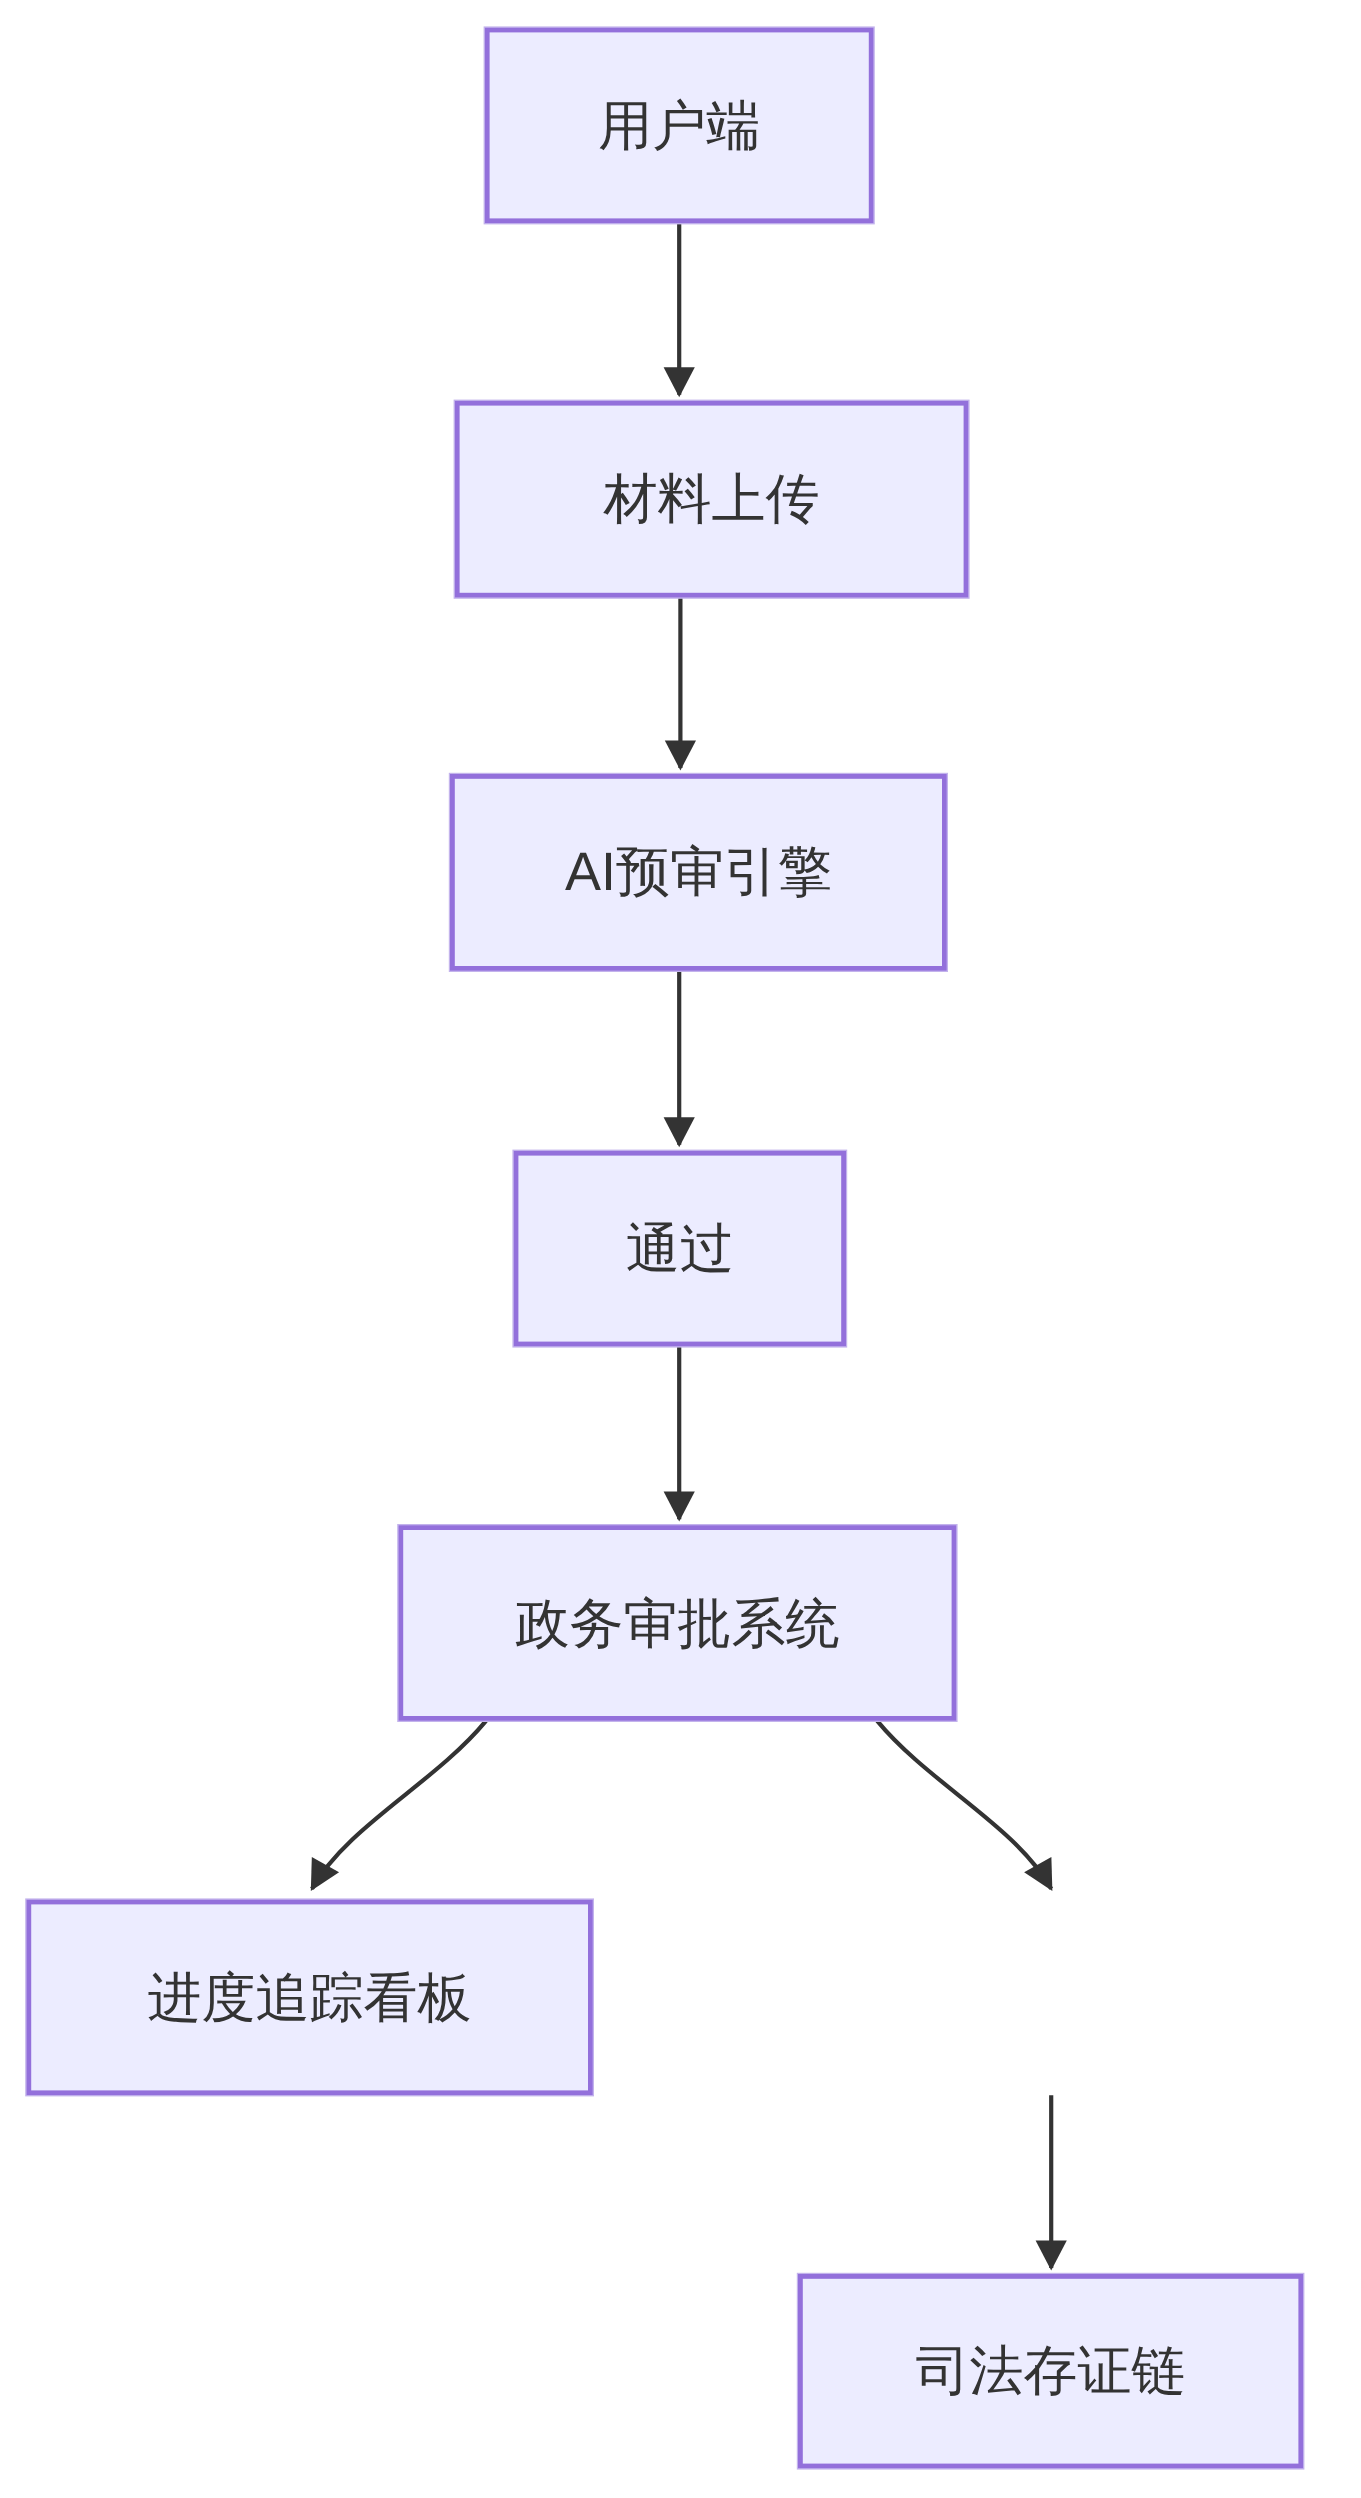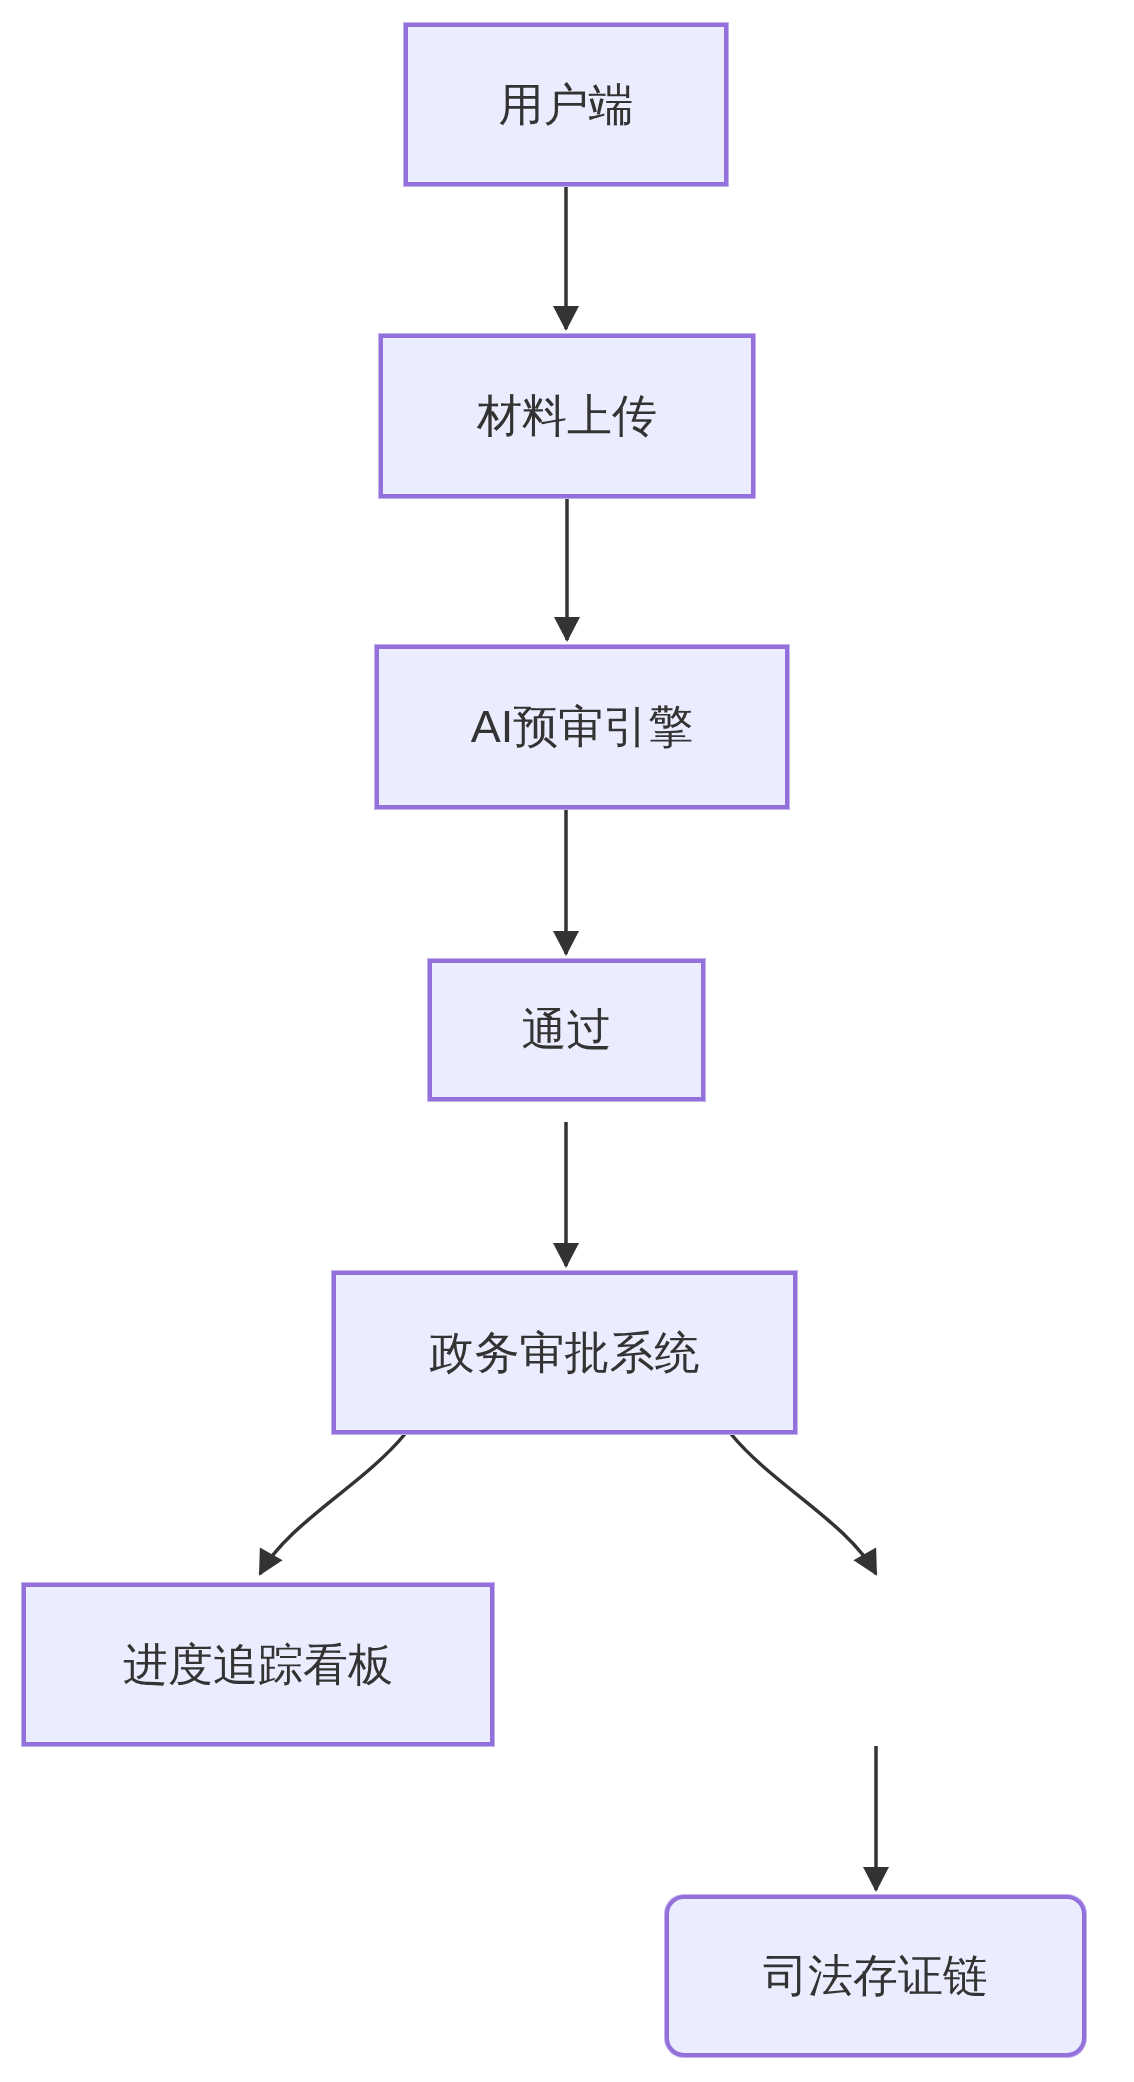--- a/index.html
+++ b/index.html
@@ -37,27 +37,27 @@
     box-shadow: 0 0 0 1px #c3b3ec;
     color: var(--text, #333333);
     font-size: 45px;
     line-height: 1.2;
     text-align: center;
     white-space: nowrap;
   }
 
   
   #node-user            { left: 404px; top:   23px; width: 324px; height: 163px; }
-  #node-upload          { left: 379px; top:  334px; width: 376px; height: 164px; }
+  #node-upload          { left: 379px; top:  334px; width: 428px; height: 164px; }
   #node-ai-engine       { left: 359px; top:  645px; width: 414px; height: 164px; margin-left: 16px; }
-  #node-pass            { left: 428px; top:  959px; width: 277px; height: 142px; }
+  #node-pass            { left: 428px; top:  959px; width: 277px; height: 163px; }
   #node-gov-system      { left: 332px; top: 1271px; width: 465px; height: 163px; }
   #node-progress-board  { left:  22px; top: 1583px; width: 472px; height: 163px; }
   #node-esign-call      { left: 641px; top: 1583px; width: 471px; height: 163px; }
-  #node-judicial-chain  { left: 665px; top: 1895px; width: 421px; height: 162px; border-radius: 19px; }
+  #node-judicial-chain  { left: 665px; top: 1895px; width: 421px; height: 162px; }
 </style>
 </head>
 <body>
 
 <div id="canvas">
 
   <svg id="edges" viewBox="0 0 1134 2082" xmlns="http://www.w3.org/2000/svg">
     <defs>
       <marker id="arrowhead" markerUnits="userSpaceOnUse" markerWidth="30" markerHeight="30" refX="25" refY="15" orient="auto">
         <path d="M2,2 L27,15 L2,28 Z" fill="#333333"></path>

